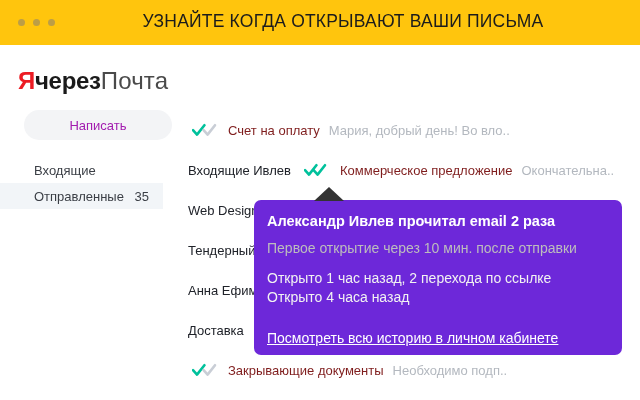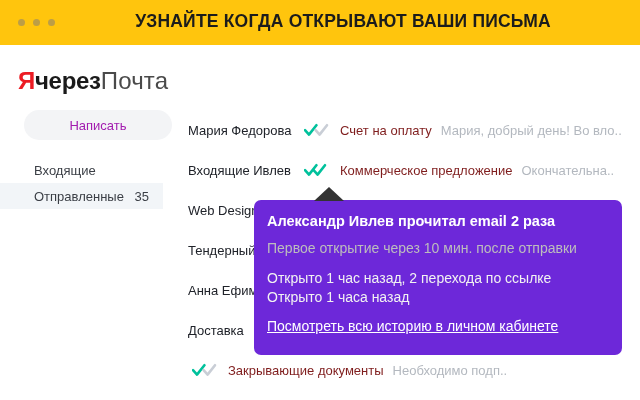--- a/index.html
+++ b/index.html
@@ -38,21 +38,21 @@
     border-radius: 50%;
     background: #a5905a;
     opacity: .75;
   }
   .banner-title {
     position: absolute;
     left: 0; right: 0;
     top: 11px;
     text-align: center;
     font-size: 17.5px;
-    font-weight: bold;
+    font-weight: normal;
     letter-spacing: .2px;
     color: #1c1c1c;
     padding-left: 46px;
     box-sizing: border-box;
     white-space: nowrap;
   }
 
   
   .logo {
     position: absolute;
@@ -197,21 +197,21 @@
     font-size: 14px;
     color: #f2f2f2;
     white-space: nowrap;
     margin-bottom: 3px;
   }
   .tt-link {
     font-size: 14px;
     color: #ffffff;
     text-decoration: underline;
     white-space: nowrap;
-    margin-top: 10px;
+    margin-top: 22px;
     display: inline-block;
     cursor: pointer;
   }
 </style>
 </head>
 <body>
 
 <div class="banner">
   <div class="window-dots">
     <i></i>
@@ -235,21 +235,20 @@
     <div class="folder selected">
       <span class="fname">Отправленные</span>
       <span class="fcount">35</span>
     </div>
   </div>
 </div>
 
 <div class="maillist">
 
   <div class="mailrow">
-    <span class="sender">Мария Федорова</span>
     <span class="checks">
       <svg width="26" height="14" viewBox="0 0 26 14">
         <path d="M1 7.2 L5 11.6 L12.4 2.2" fill="none" stroke="#00C19C" stroke-width="2.6" stroke-linecap="round" stroke-linejoin="round"></path>
         <path d="M11.6 7.2 L15.6 11.6 L23 2.2" fill="none" stroke="#c9ced6" stroke-width="2.6" stroke-linecap="round" stroke-linejoin="round"></path>
       </svg>
     </span>
     <span class="subject">Счет на оплату</span>
     <span class="preview">Мария, добрый день! Во вло..</span>
   </div>
 
@@ -309,15 +308,15 @@
     <span class="preview">Необходимо подп..</span>
   </div>
 
 </div>
 
 <div class="tooltip">
   <div class="tooltip-arrow"></div>
   <div class="tt-title">Александр Ивлев прочитал email 2 раза</div>
   <div class="tt-sub">Первое открытие через 10 мин. после отправки</div>
   <div class="tt-line">Открыто 1 час назад, 2 перехода по ссылке</div>
-  <div class="tt-line">Открыто 1 часа назад</div>
+  <div class="tt-line">Открыто 4 часа назад</div>
   <a class="tt-link">Посмотреть всю историю в личном кабинете</a>
 </div>
 
 </body></html>

